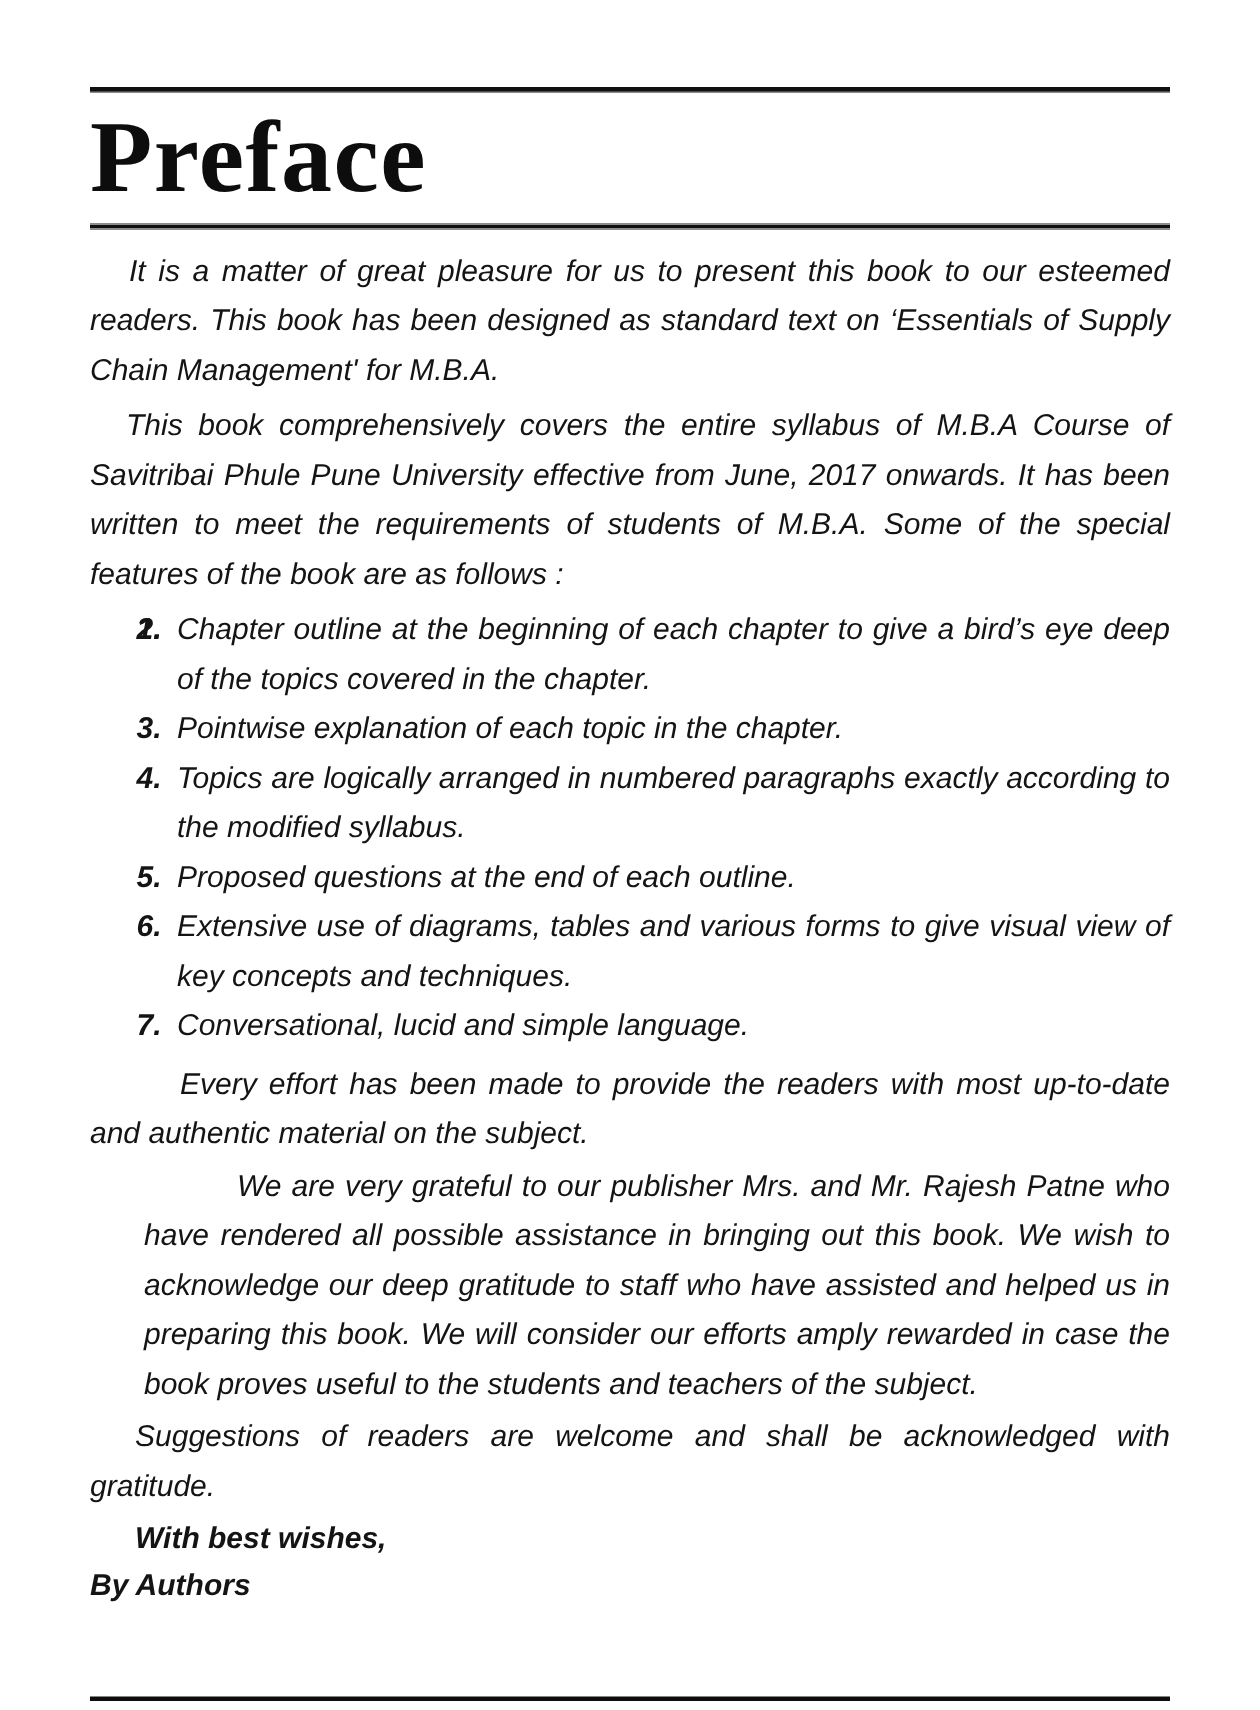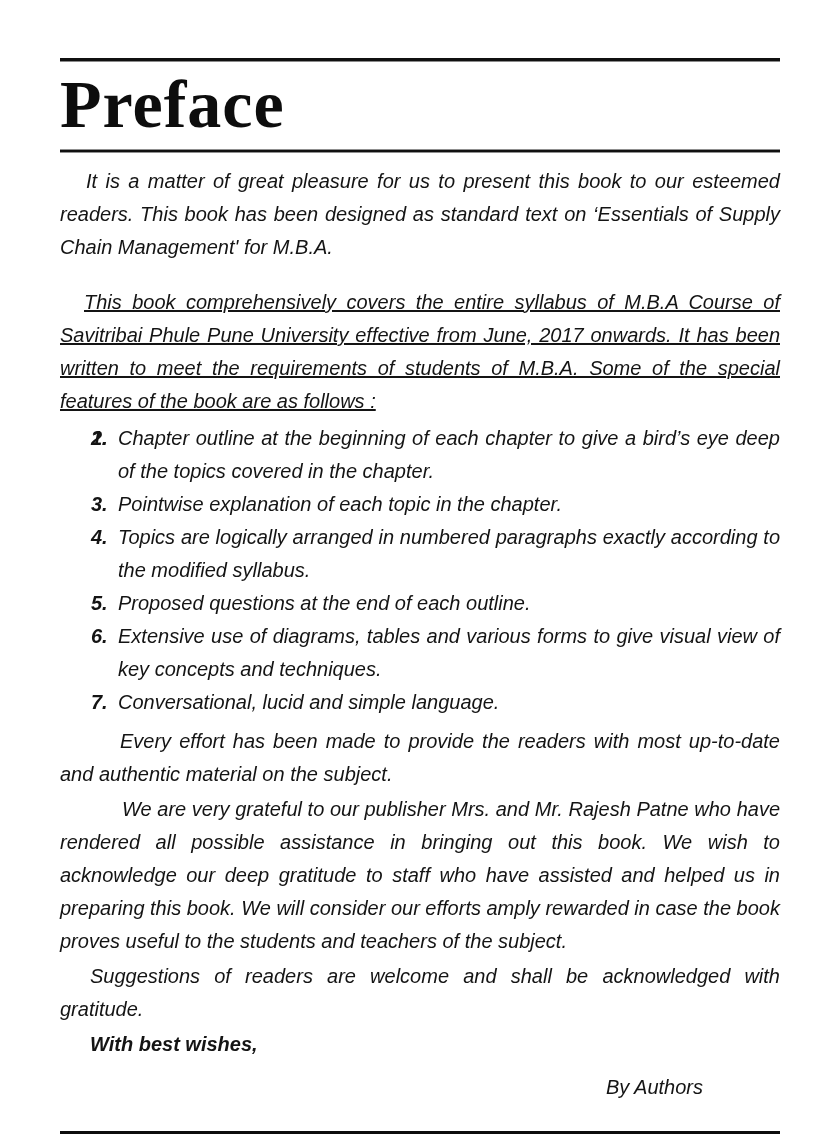--- a/index.html
+++ b/index.html
@@ -41,49 +41,49 @@
   }
   .body-text {
     font-style: italic;
     font-size: 20px;
     line-height: 33px;
   }
   p.para {
     text-align: justify;
   }
   .p1 { margin-top: 12px; text-indent: 26px; }
-  .p2 { margin-top: 22px;  text-indent: 24px; text-decoration: underline; }
+  .p2 { margin-top: 4px;  text-indent: 24px; }
   ol.features {
     list-style: none;
     margin-top: 4px;
   }
   ol.features li {
     position: relative;
     padding-left: 58px;
     text-align: justify;
   }
   ol.features .num {
     position: absolute;
     left: 31px;
     font-weight: bold;
   }
   .pc1 { margin-top: 6px; text-indent: 60px; }
-  .pc2 { margin-top: 2px; text-indent: 62px; }
+  .pc2 { margin-top: 2px; text-indent: 62px; margin-left: 36px; }
   .pc3 { margin-top: 2px; text-indent: 30px; text-align: left; }
   .signoff {
     margin-top: 2px;
     text-indent: 30px;
     font-weight: bold;
   }
   .byline {
-    margin-top: 12px;
+    margin-top: 0px;
     line-height: 28px;
-    text-align: right;
+    text-align: left;
     padding-right: 77px;
-    font-weight: normal;
+    font-weight: bold;
   }
   .footer {
     position: absolute;
     left: 60px;
     right: 60px;
     top: 1073px;
   }
   .rule-bottom {
     height: 3px;
     background: #0d0d0d;

